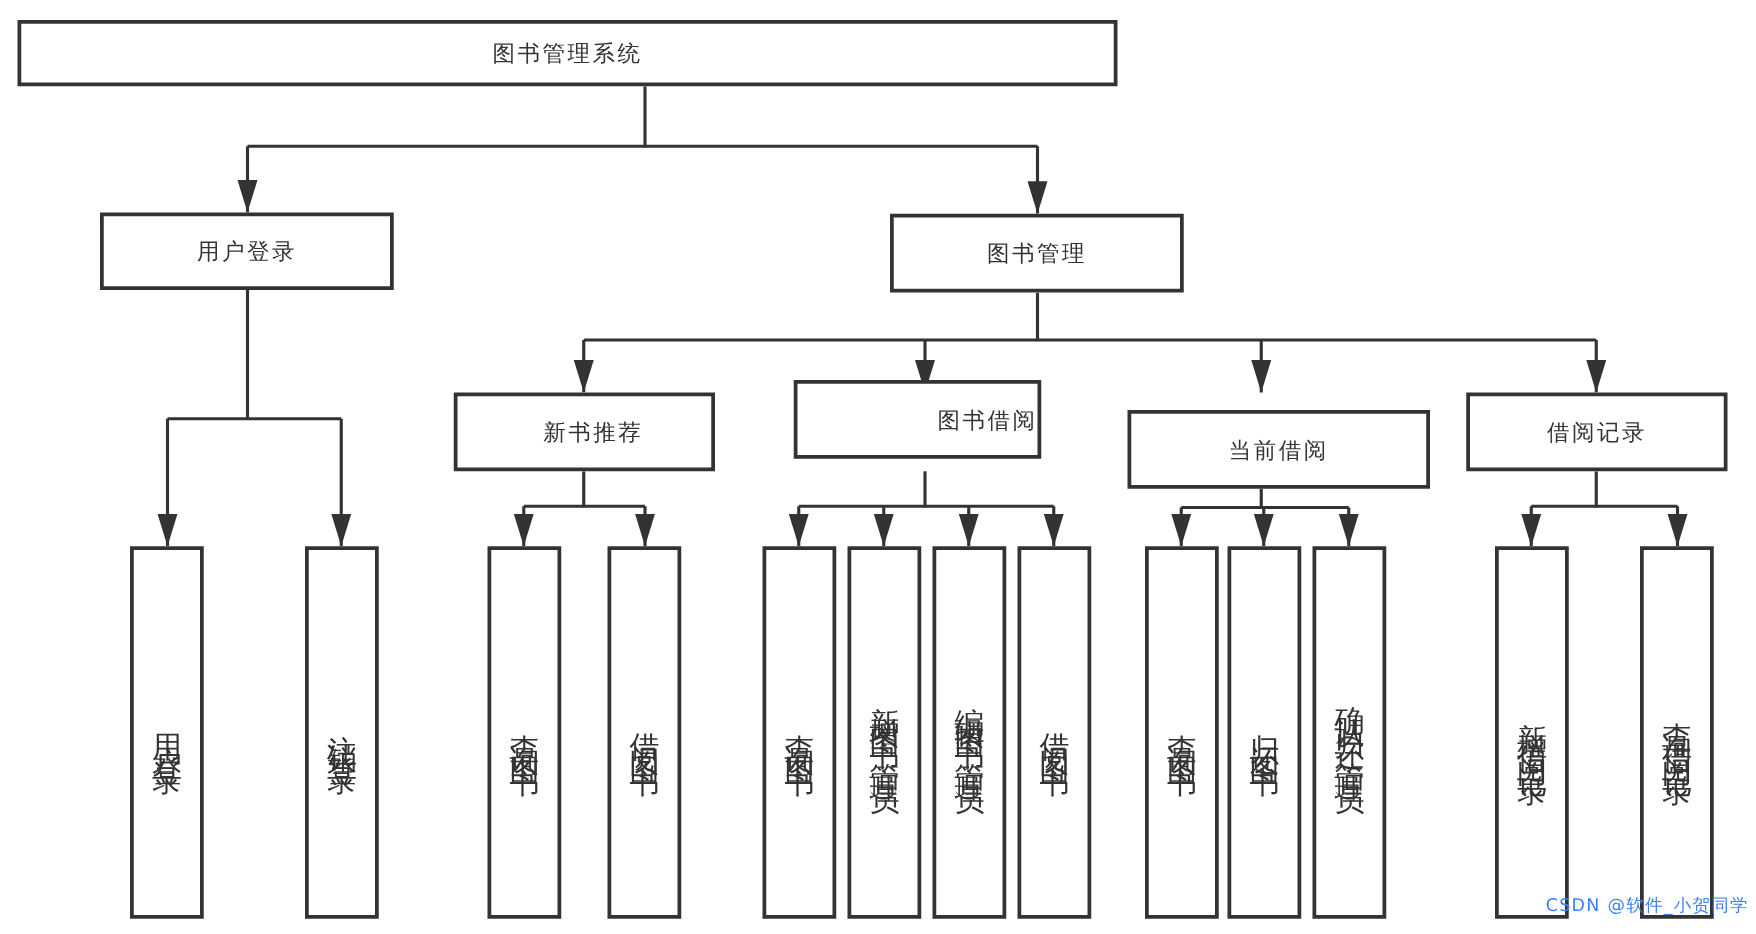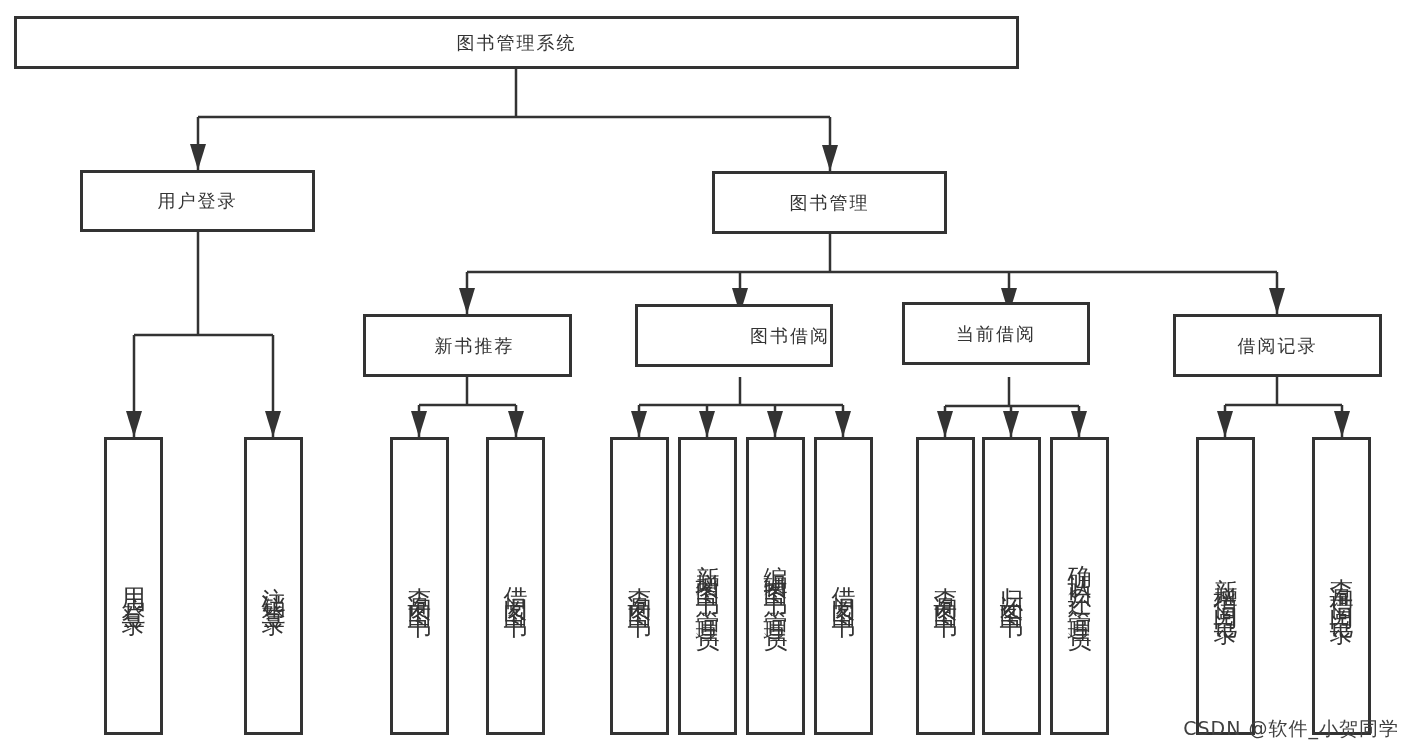--- a/index.html
+++ b/index.html
@@ -24,48 +24,48 @@
   .vnode { width: 59px; top: 437px; height: 298px; }
   .vnode .label {
     writing-mode: vertical-lr;
     text-orientation: mixed;
     font-size: 24px;
     line-height: 1;
     letter-spacing: 9px;
     white-space: nowrap;
   }
   
-  .n-root   { left: 14px;  top: 16px;  width: 1005px; height: 53px; }
+  .n-root   { left: 14px;  top: 16px;  width: 880px; height: 53px; }
   
   .n-login  { left: 80px;  top: 170px; width: 235px; height: 62px; }
   .n-mgmt   { left: 712px; top: 171px; width: 235px; height: 63px; text-align: center; }
   
   .n-rec    { left: 363px;  top: 314px; width: 209px; height: 63px; padding-left: 14px; }
   .n-borrow { left: 635px;  top: 304px; width: 198px; height: 63px; justify-content: flex-end; }
-  .n-cur    { left: 902px;  top: 302px; width: 188px; height: 63px; }
+  .n-cur    { left: 902px;  top: 328px; width: 242px; height: 63px; }
   .n-hist   { left: 1173px; top: 314px; width: 209px; height: 63px; }
   
   .n-l1  { left: 104px; }
   .n-l2  { left: 244px; }
   .n-l3  { left: 390px; }
   .n-l4  { left: 486px; }
   .n-l5  { left: 610px; }
   .n-l6  { left: 678px; }
   .n-l7  { left: 746px; }
   .n-l8  { left: 814px; }
   .n-l9  { left: 916px; }
   .n-l10 { left: 982px; }
   .n-l11 { left: 1050px; }
   .n-l12 { left: 1196px; }
   .n-l13 { left: 1312px; }
   .watermark {
     position: absolute;
     right: 6px; top: 716px;
-    font-size: 19px;
-    color: #404040;
+    font-size: 14px;
+    color: #3b82f6;
     letter-spacing: 1px;
     white-space: nowrap;
   }
 </style>
 </head>
 <body>
 
 <div class="canvas">
 
   <svg class="wires" viewBox="0 0 1405 747" xmlns="http://www.w3.org/2000/svg" fill="none" stroke="#333333" stroke-width="2.5">

